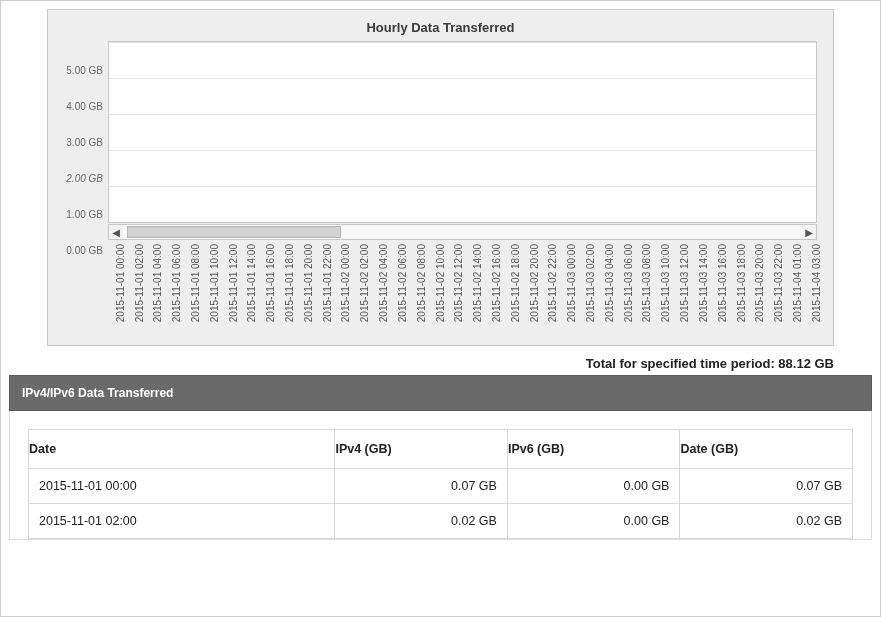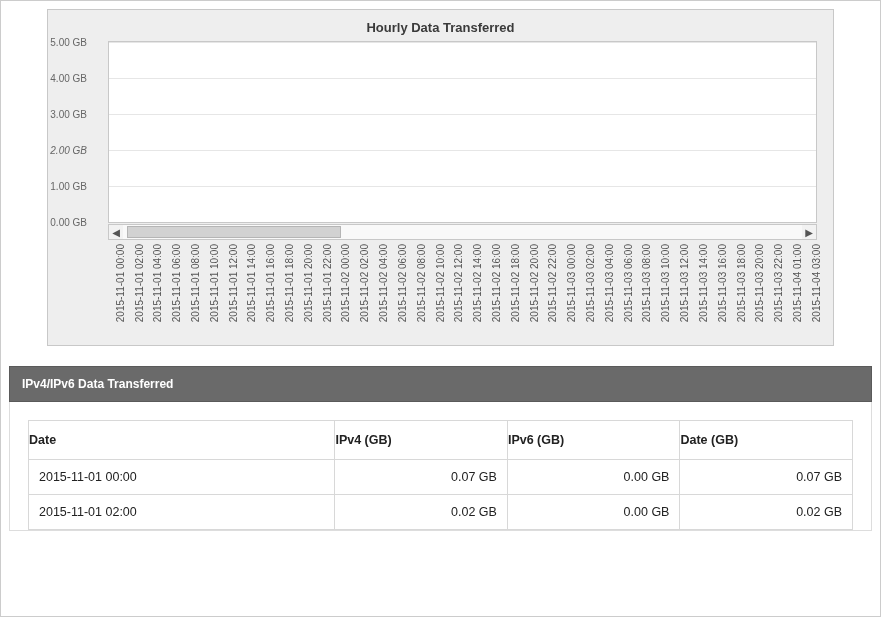--- a/index.html
+++ b/index.html
@@ -46,23 +46,24 @@
   position: absolute;
   left: -52px;
   top: 0;
   width: 46px;
   height: 100%;
   font-size: 10px;
   color: #666;
 }
 .ylabel {
   position: absolute;
-  right: 16px;
+  right: 0;
   transform: translateY(-50%);
   white-space: nowrap;
+  margin-top: 28px;
 }
 .grid-line {
   position: absolute;
   left: 0;
   right: 0;
   border-top: 1px solid #e6e6e6;
 }
 .bars {
   position: absolute;
   left: 0;
@@ -139,21 +140,21 @@
 }
 .total-line {
   width: 787px;
   margin: 10px auto 0 auto;
   text-align: right;
   font-weight: bold;
   font-size: 13px;
   color: #222;
 }
 .table-wrapper {
-  margin-top: 20px;
+  margin-top: 4px;
 }
 .table-header-bar {
   background: #6a6a6a;
   color: #fff;
   font-weight: bold;
   font-size: 12px;
   padding: 10px 12px;
   border: 1px solid #5a5a5a;
 }
 .table-body-area {
@@ -587,20 +588,21 @@
         <div class="xlabel-slot">
           <div class="xlabel">2015-11-04 01:00</div>
         </div>
         <div class="xlabel-slot"></div>
         <div class="xlabel-slot">
           <div class="xlabel">2015-11-04 03:00</div>
         </div>
       </div>
   </div>
 
+  <div class="total-line">Total for specified time period: 88.12 GB</div>
 
   <div class="table-wrapper">
     <div class="table-header-bar">IPv4/IPv6 Data Transferred</div>
     <div class="table-body-area">
       <table class="data">
         <thead>
           <tr>
             <th>Date</th>
             <th>IPv4 (GB)</th>
             <th>IPv6 (GB)</th>

